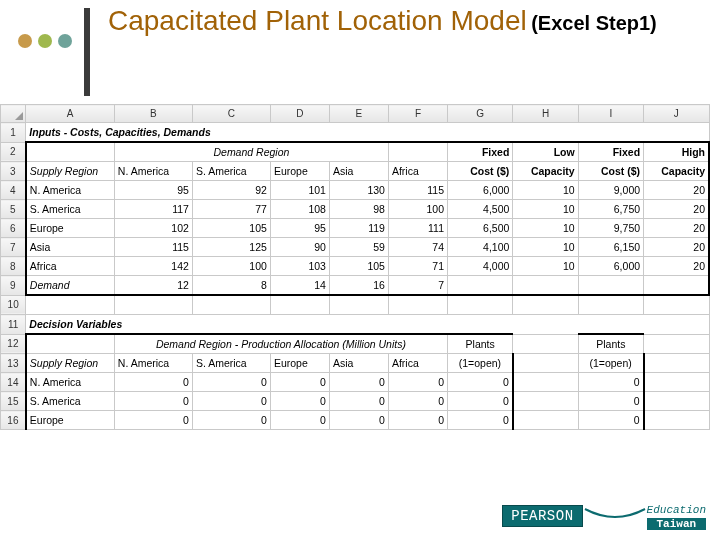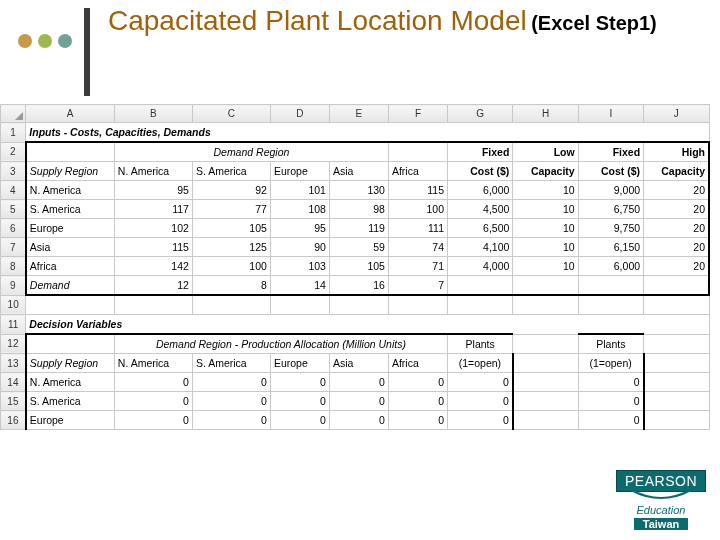--- a/index.html
+++ b/index.html
@@ -116,23 +116,23 @@
     border-left: 8px solid transparent;
     border-bottom: 8px solid #9a9a9a;
   }
 
   
   .logo {
     position: absolute;
     right: 14px;
     bottom: 10px;
     display: flex;
-    flex-direction: column;
+    flex-direction: row;
     align-items: center;
-    font-family: Liberation Sans, sans-serif;
+    font-family: Liberation Mono, monospace;
     color: #fff;
   }
   .logo .brand {
     background: #0c6b6f;
     padding: 2px 8px;
     font-size: 14px;
     letter-spacing: 0.5px;
     border: 1px solid #084a4d;
   }
   .logo .sub {

